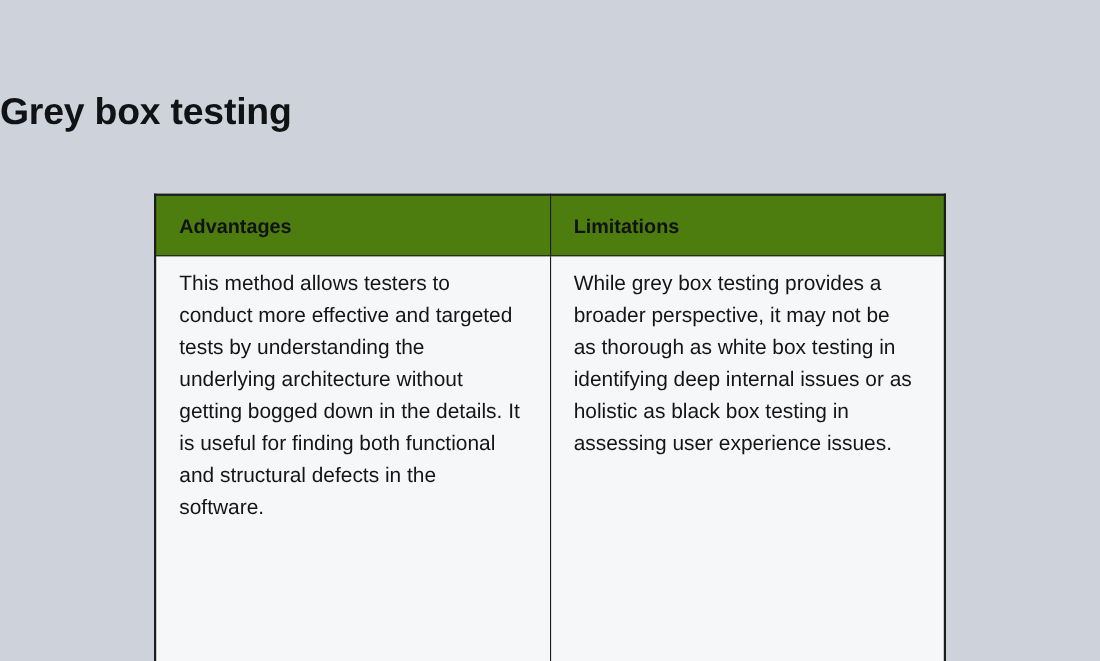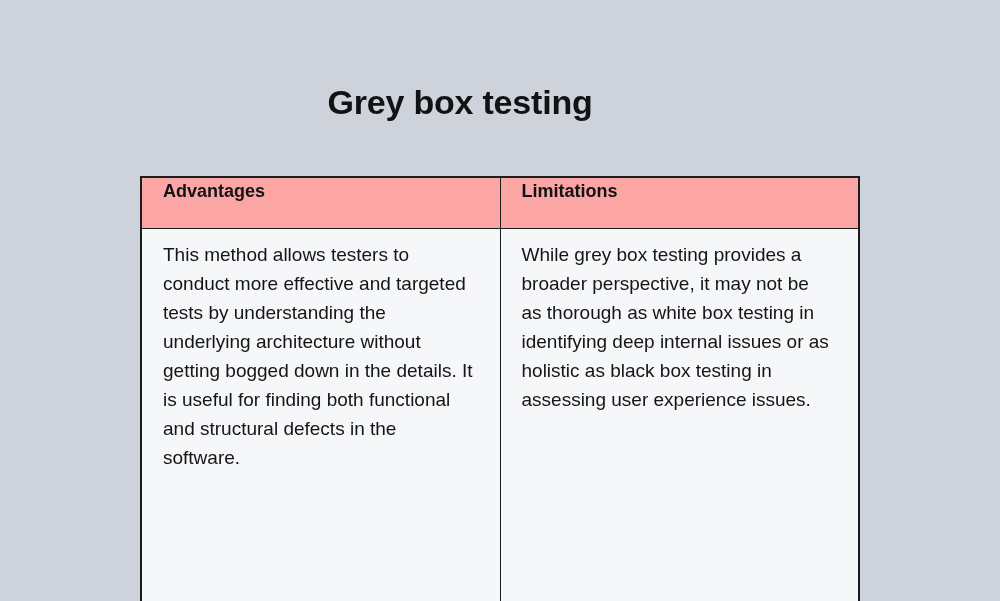--- a/index.html
+++ b/index.html
@@ -20,21 +20,21 @@
     width: 1000px;
     height: 601px;
     box-sizing: border-box;
   }
 
   .page-title {
     position: absolute;
     left: 0;
     top: 80px;
     width: 920px;
-    text-align: center;
+    text-align: left;
     font-size: 34px;
     font-weight: bold;
     color: #111214;
     letter-spacing: -0.2px;
     line-height: 44px;
   }
 
   .comparison-table {
     position: absolute;
     left: 140px;
@@ -47,25 +47,25 @@
   }
 
   .comparison-table th,
   .comparison-table td {
     box-sizing: border-box;
     text-align: left;
     vertical-align: top;
   }
 
   .comparison-table th {
-    background: #fca5a5;
+    background: #4d7c0f;
     color: #111214;
     font-size: 18px;
     font-weight: bold;
-    padding: 3px 20px 15px 21px;
+    padding: 18px 20px 15px 21px;
     height: 51px;
     border-bottom: 1px solid #1b1c1e;
   }
 
   .comparison-table th.col-right,
   .comparison-table td.col-right {
     border-left: 1px solid #1b1c1e;
   }
 
   .comparison-table td {

